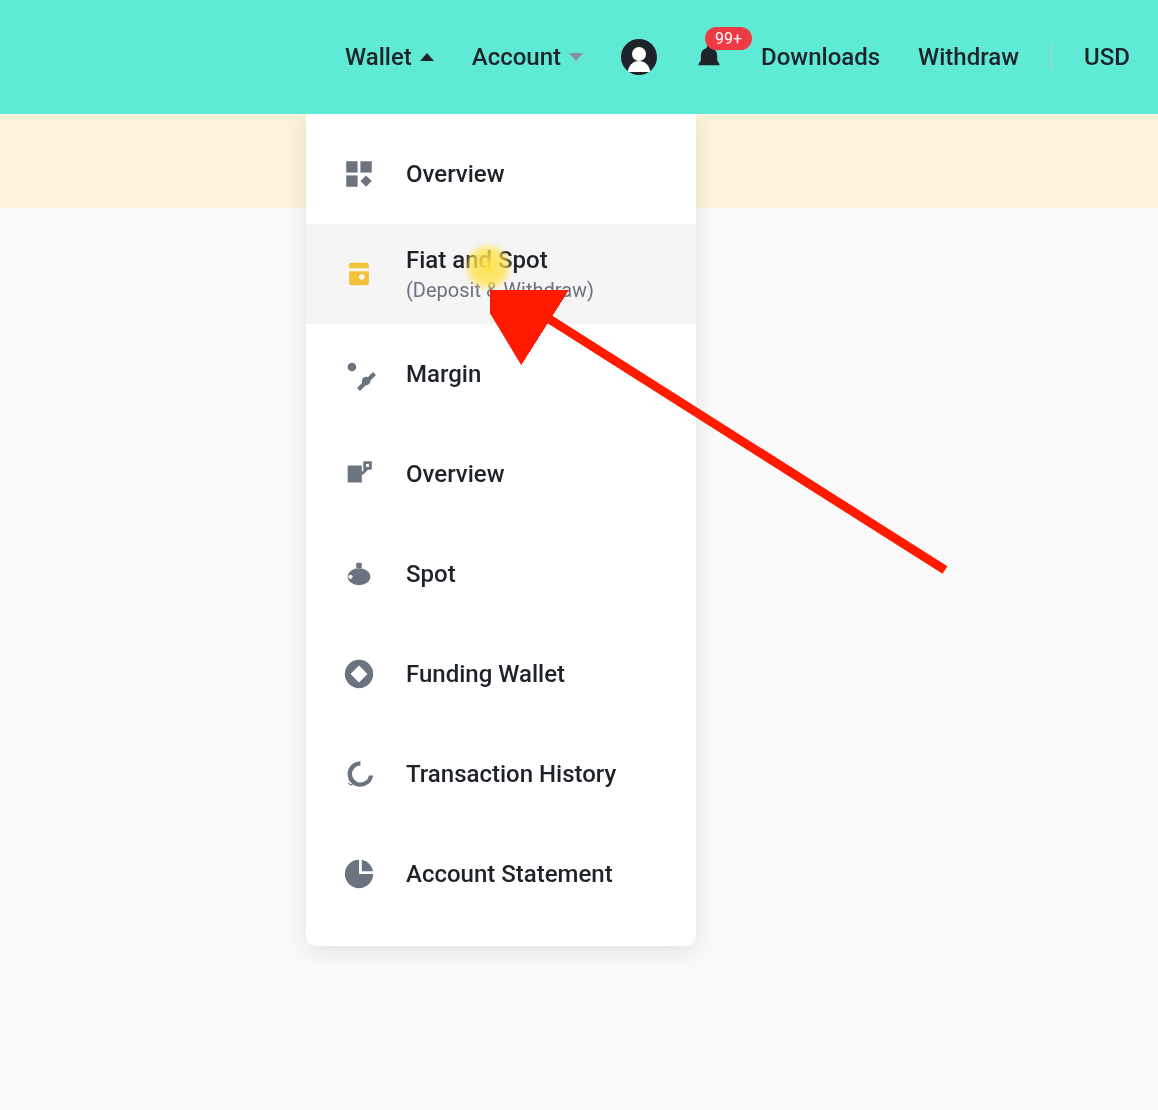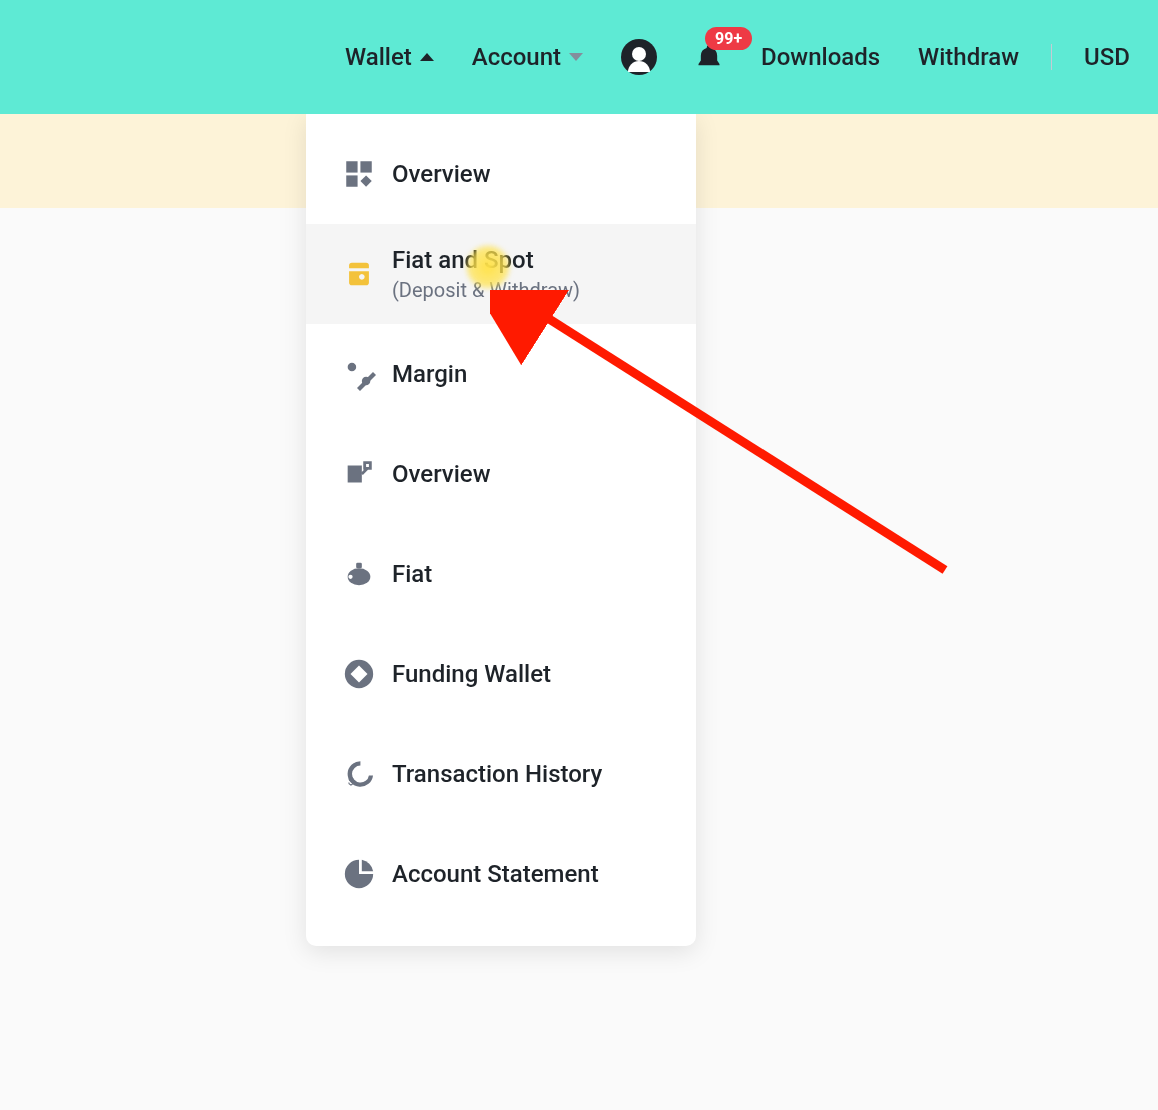--- a/index.html
+++ b/index.html
@@ -56,21 +56,21 @@
     position:absolute; width:22px; height:11px; border-radius:11px 11px 0 0;
     background:#fff; margin-top:18px;
   }
   .bell-wrap { position: relative; }
   .bell {
     width:28px; height:28px; position:relative;
   }
   .bell svg { width:28px; height:28px; fill:#1e2329; }
   .badge {
     position:absolute; top:-16px; left:10px;
-    background:#ee3a45; color:#fff; font-size:16px; font-weight:700;
+    background:#ee3a45; color:#fff; font-size:16px; font-weight:400;
     padding:2px 10px; border-radius:14px;
   }
   .divider {
     width:1px; height:26px; background:#c5cbd3; margin-left:-6px; margin-right:-6px;
   }
   .yellow-strip {
     position:absolute; top:114px; left:0; width:1158px; height:94px;
     background:#fdf3d8; z-index:1;
   }
   .below-bg {
@@ -83,21 +83,21 @@
     background:#fff;
     border-radius:0 0 10px 10px;
     box-shadow:0 6px 24px rgba(0,0,0,.10);
     z-index:5;
     padding: 10px 0 22px 0;
   }
   .menu-item {
     display:flex; align-items:center;
     padding:0 36px;
     min-height:100px;
-    gap:16px;
+    gap:30px;
     cursor:pointer;
   }
   .menu-item.highlight { background:#f5f5f5; position:relative; }
   .menu-icon {
     width:34px; height:34px; flex:0 0 34px;
     display:flex; align-items:center; justify-content:center;
     color:#6b7280;
   }
   .menu-icon svg { width:34px; height:34px; fill:#6b7280; }
   .menu-label { font-size:24px; font-weight:500; color:#1e2329; }
@@ -225,21 +225,21 @@
 
   <div class="menu-item">
     <span class="menu-icon">
       <svg viewBox="0 0 24 24">
           <ellipse cx="12" cy="14" rx="8" ry="6"></ellipse>
           <rect x="10" y="4" width="4" height="4" rx="1"></rect>
           <circle cx="6" cy="14" r="1.5" fill="#fff"></circle>
         </svg>
     </span>
     <div class="menu-text">
-      <span class="menu-label">Fiat</span>
+      <span class="menu-label">Spot</span>
     </div>
   </div>
 
   <div class="menu-item">
     <span class="menu-icon">
       <svg viewBox="0 0 24 24">
           <circle cx="12" cy="12" r="10"></circle>
           <polygon points="12,6 18,12 12,18 6,12" fill="#fff"></polygon>
         </svg>
     </span>

